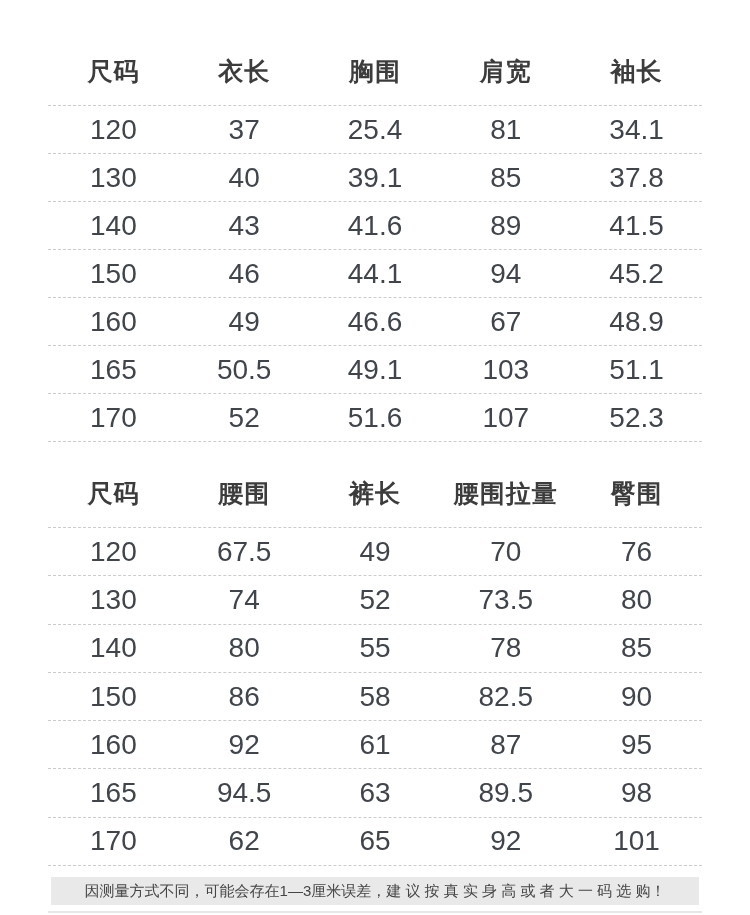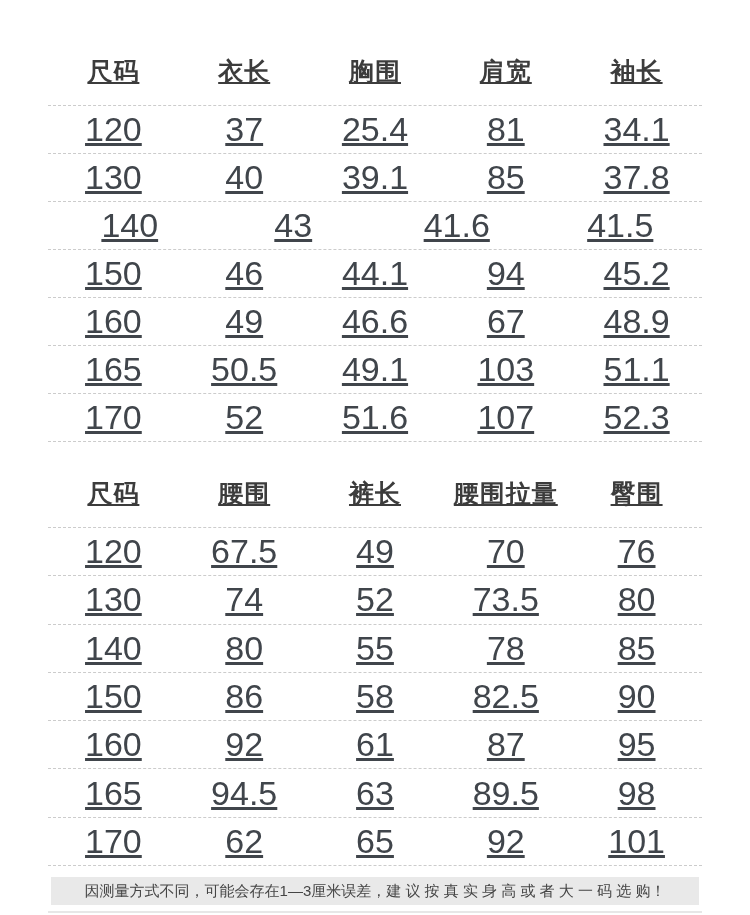--- a/index.html
+++ b/index.html
@@ -10,40 +10,40 @@
   .page {
     position: relative;
     width: 750px;
     height: 915px;
     background: #ffffff;
     padding: 38px 48px 0 48px;
     overflow: hidden;
   }
   .size-table { width: 100%; }
   .size-table + .size-table { margin-top: 18px; }
-  .row { display: flex; width: 100%; text-decoration: underline; }
+  .row { display: flex; width: 100%; }
   .cell {
     flex: 1;
     text-align: center;
     white-space: nowrap;
   }
   .header-row {
     height: 68px;
     align-items: center;
     border-bottom: 1px dashed #cccccc;
     font-size: 25px;
     font-weight: bold;
     color: #3c3c3c;
     letter-spacing: 1px;
   }
   .data-row {
     height: 48px;
     align-items: center;
     border-bottom: 1px dashed #cccccc;
-    font-size: 34px;
+    font-size: 28px;
     color: #40454b;
   }
   .size-table[data-table-index="1"] .data-row { height: 48.3px; }
   .note {
     margin: 11px auto 0 auto;
     width: calc(100% - 6px);
     height: 28px;
     background: #e9e9e9;
     display: flex;
     align-items: center;
@@ -81,20 +81,21 @@
         <div class="cell">130</div>
         <div class="cell">40</div>
         <div class="cell">39.1</div>
         <div class="cell">85</div>
         <div class="cell">37.8</div>
       </div>
       <div class="row data-row">
         <div class="cell">140</div>
         <div class="cell">43</div>
         <div class="cell">41.6</div>
+        <div class="cell">89</div>
         <div class="cell">41.5</div>
       </div>
       <div class="row data-row">
         <div class="cell">150</div>
         <div class="cell">46</div>
         <div class="cell">44.1</div>
         <div class="cell">94</div>
         <div class="cell">45.2</div>
       </div>
       <div class="row data-row">

